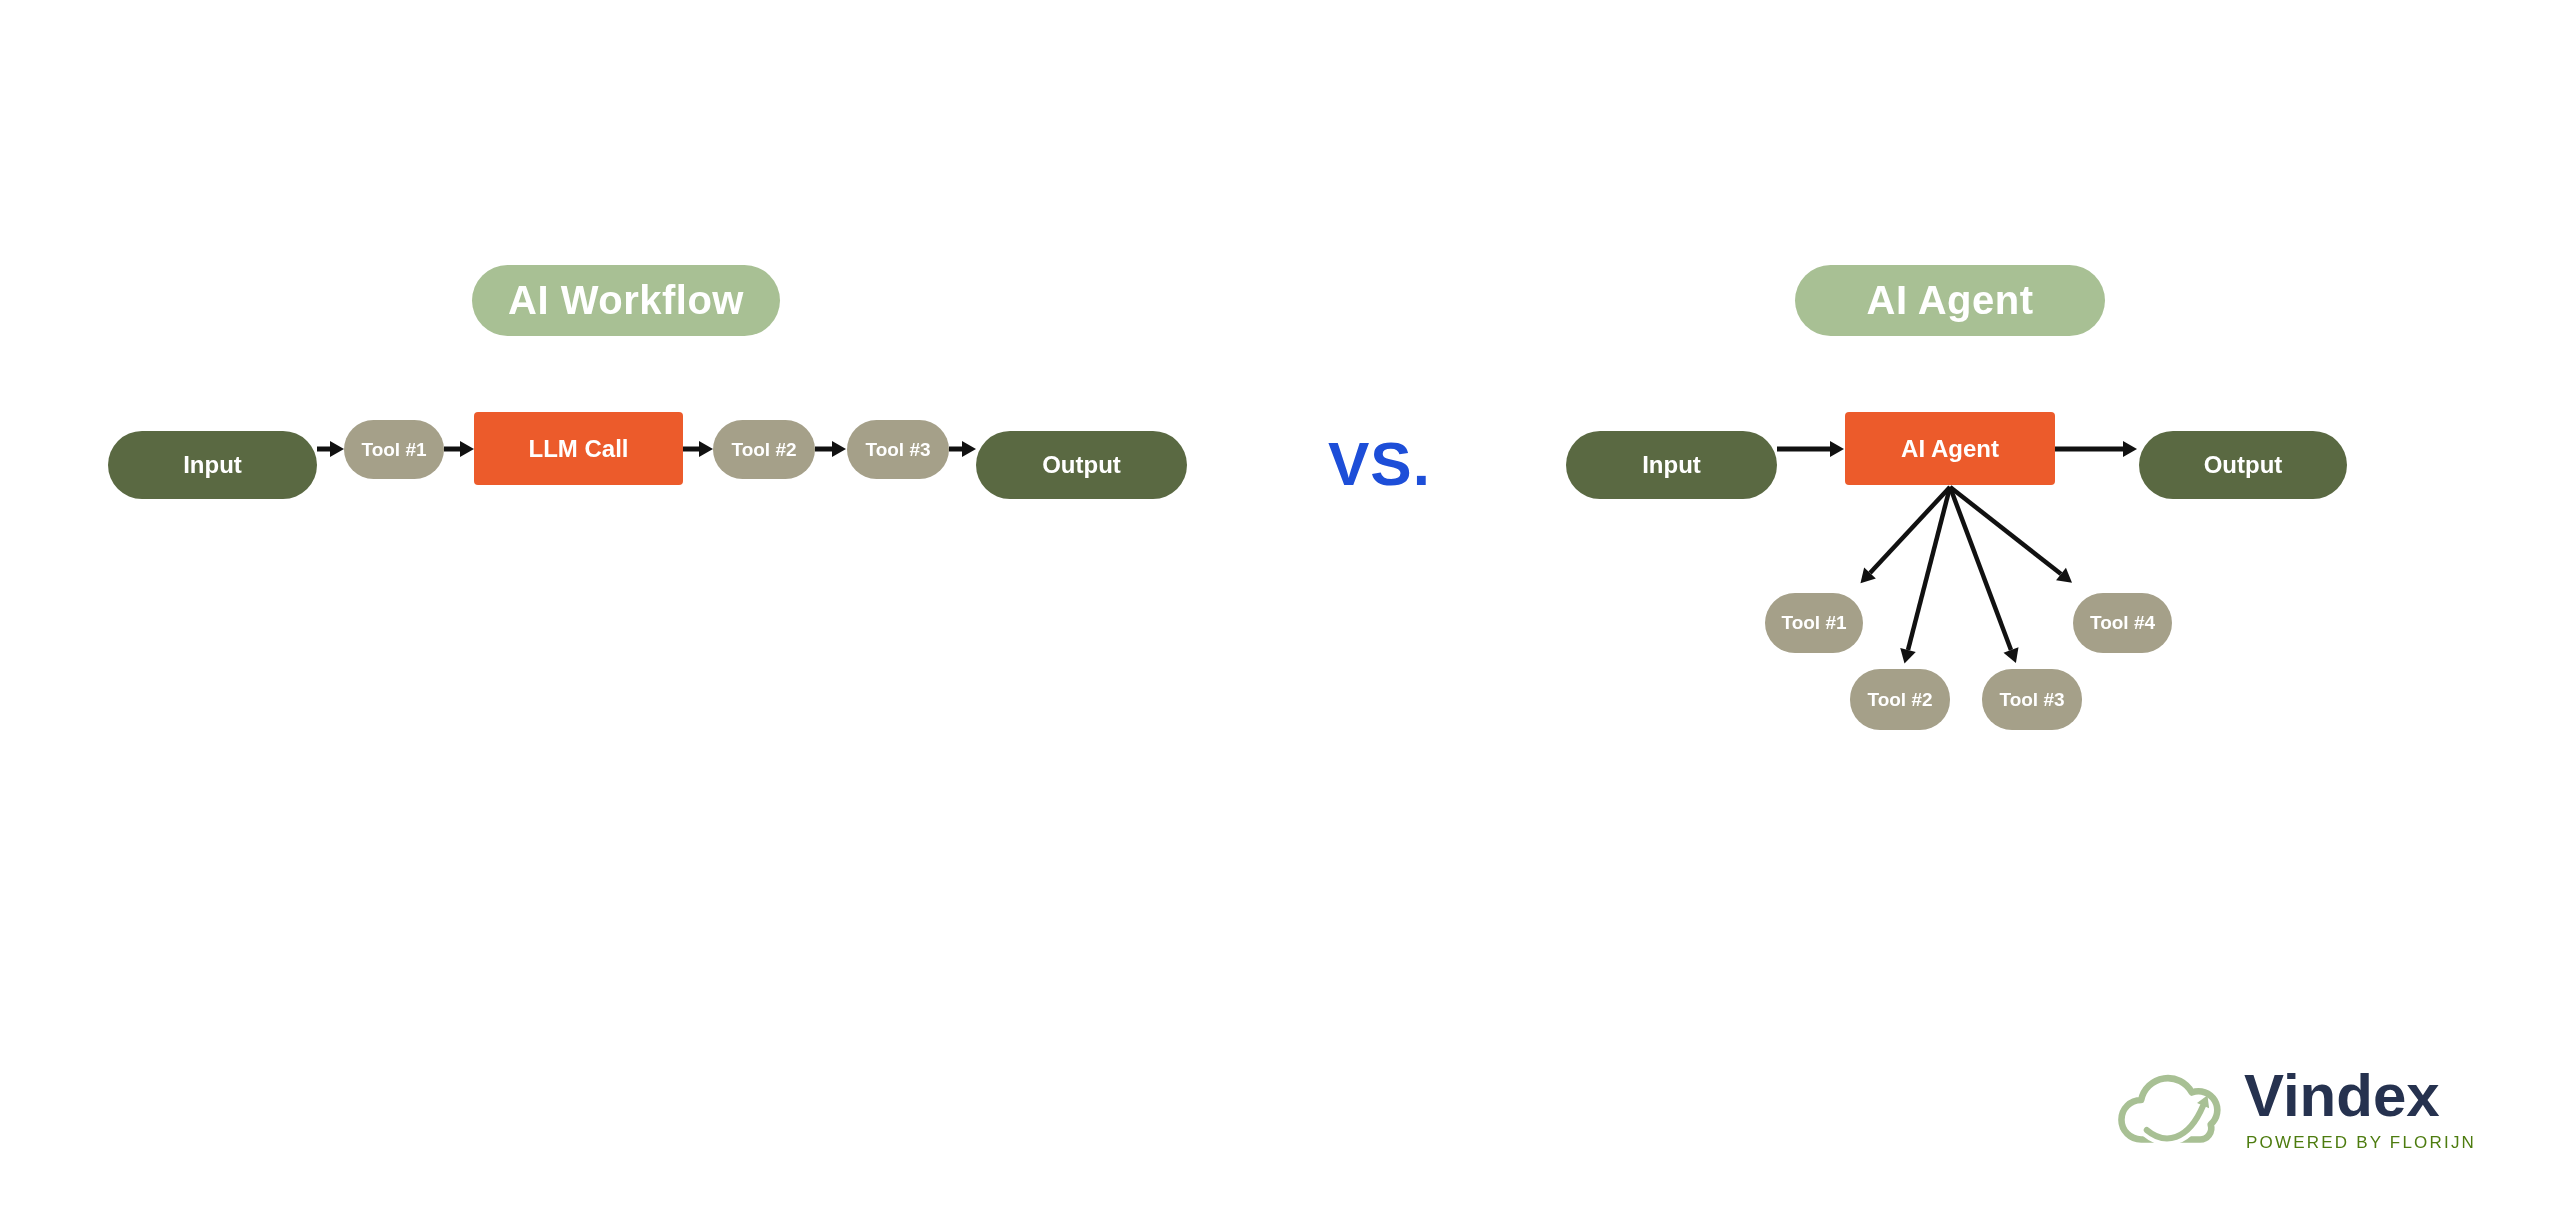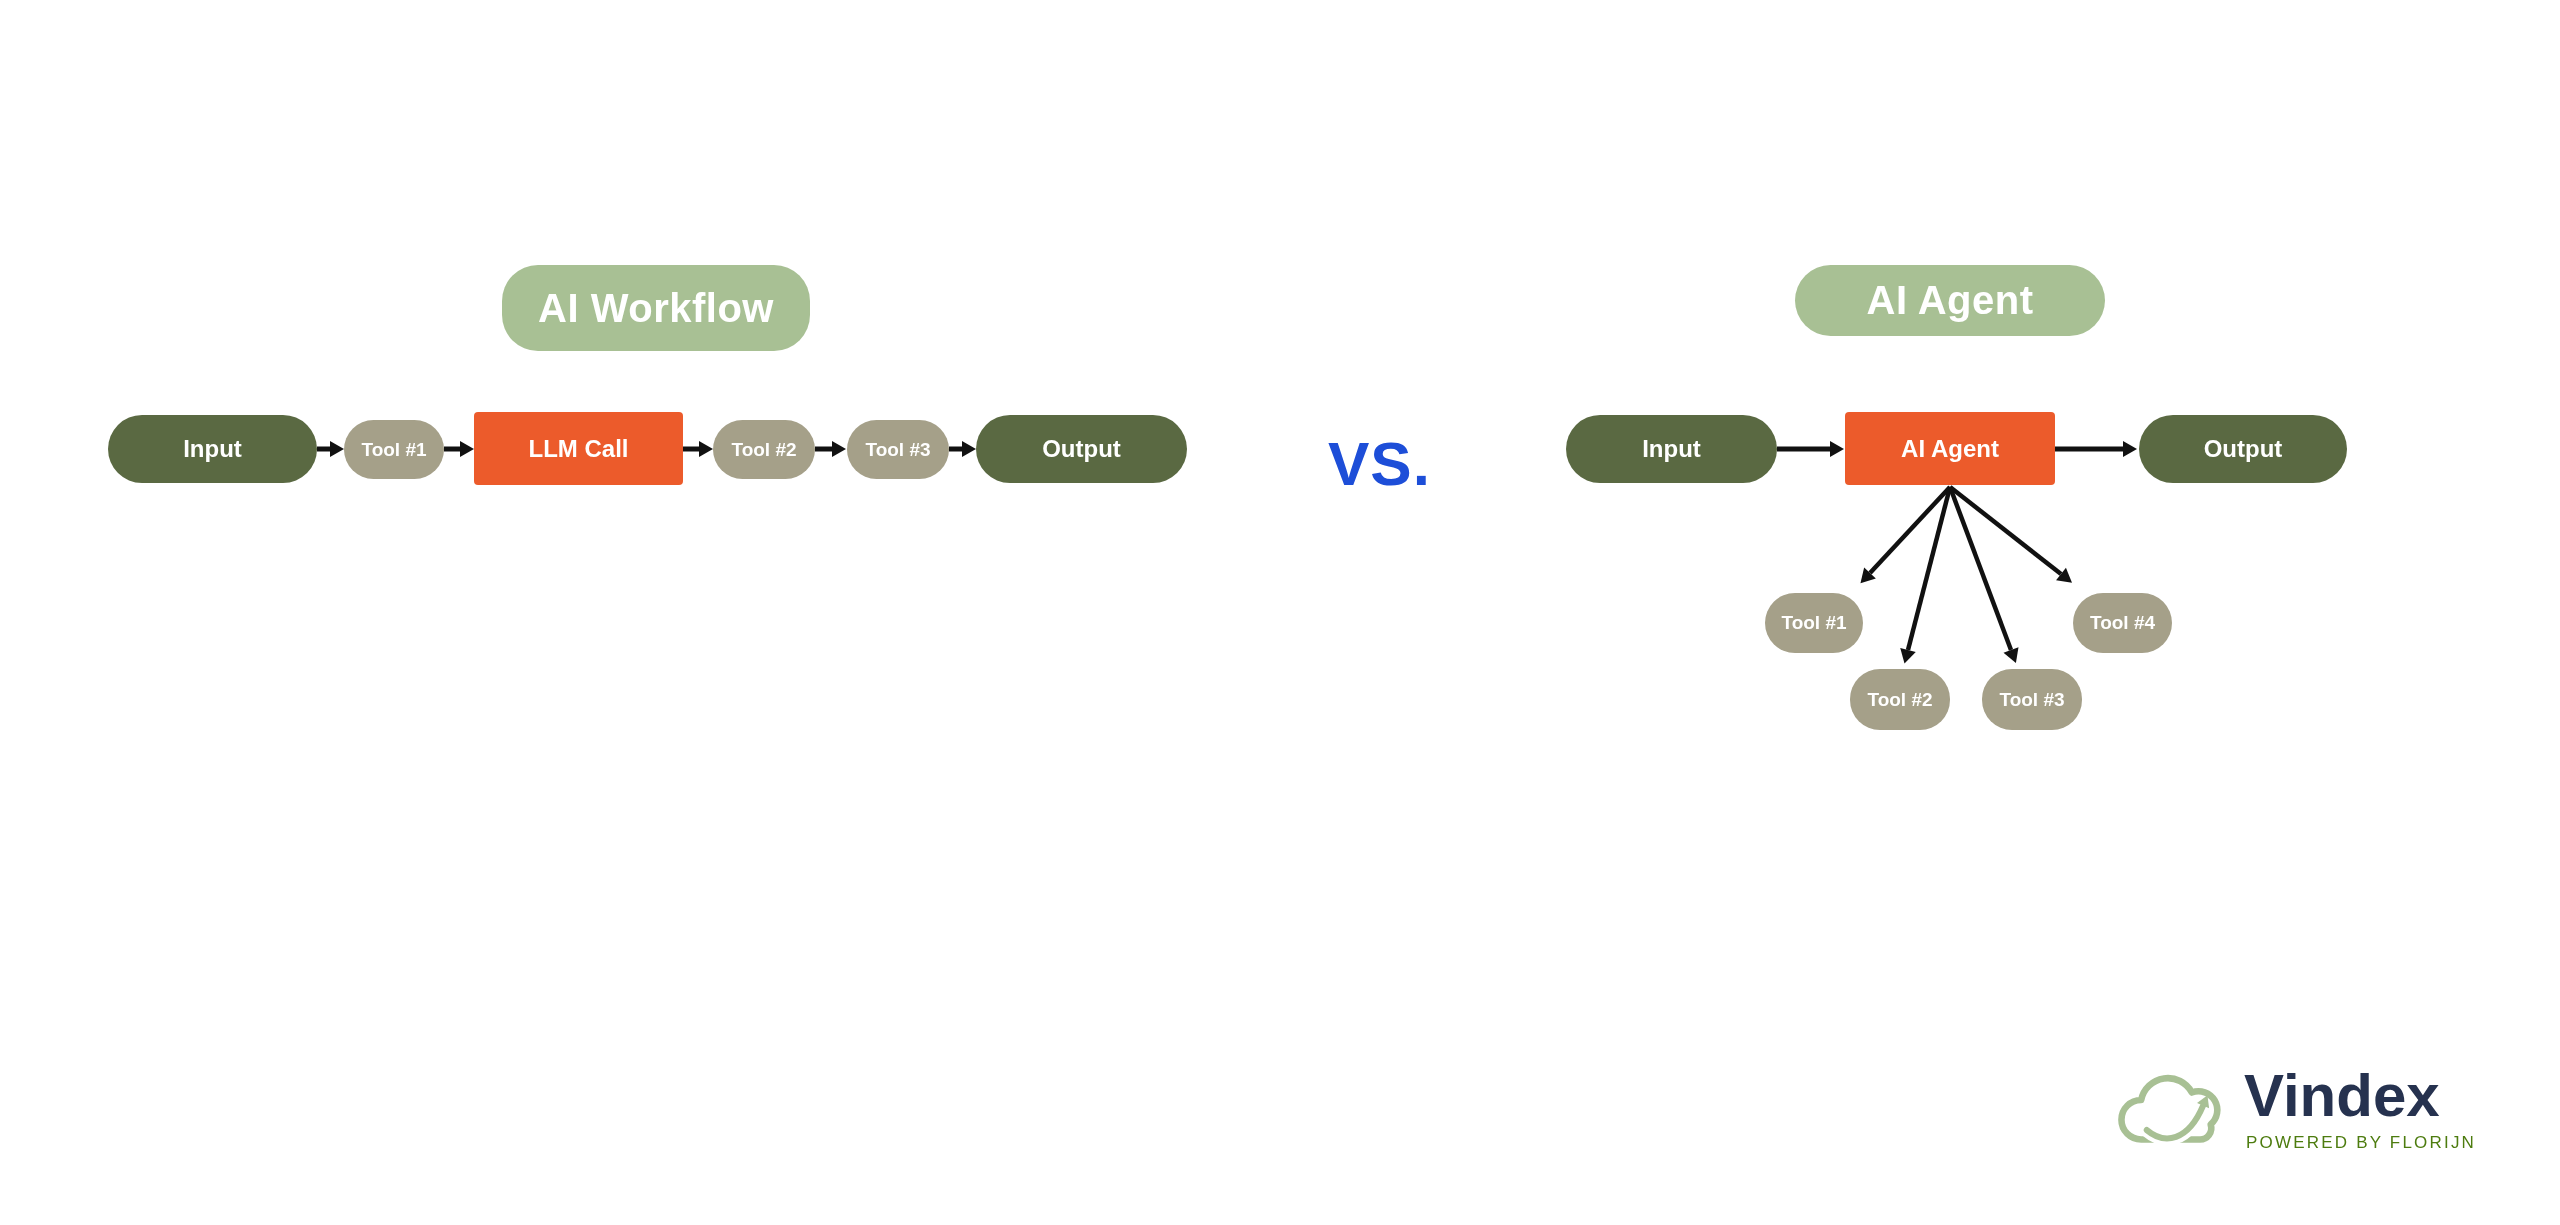--- a/index.html
+++ b/index.html
@@ -36,20 +36,21 @@
     align-items: center;
     justify-content: center;
     color: #ffffff;
     font-weight: 700;
     text-align: center;
   }
   .node-dark {
     background: #5a6942;
     border-radius: 40px;
     font-size: 24px;
+    margin-top: 16px;
   }
   .node-orange {
     background: #ec5b2b;
     border-radius: 4px;
     font-size: 24px;
   }
   .node-tan {
     background: #a5a089;
     border-radius: 30px;
     font-size: 19px;
@@ -109,21 +110,21 @@
 
     <path d="M1777,449 L1830,449" stroke="#111111" stroke-width="5" marker-end="url(#ah)"></path>
     <path d="M2055,449 L2123,449" stroke="#111111" stroke-width="5" marker-end="url(#ah)"></path>
 
     <path d="M1950,487 L1870,573" stroke="#111111" stroke-width="4.5" marker-end="url(#ah)"></path>
     <path d="M1950,487 L1908,650" stroke="#111111" stroke-width="4.5" marker-end="url(#ah)"></path>
     <path d="M1950,487 L2011,650" stroke="#111111" stroke-width="4.5" marker-end="url(#ah)"></path>
     <path d="M1950,487 L2061,574" stroke="#111111" stroke-width="4.5" marker-end="url(#ah)"></path>
   </svg>
 
-  <div class="abs title-badge" style="left:502px; top:265px; width:308px; height:86px;">
+  <div class="abs title-badge" style="left:472px; top:265px; width:308px; height:71px;">
     <span>AI Workflow</span>
   </div>
 
   <div class="abs node node-dark" style="left:108px; top:415px; width:209px; height:68px;">
     <span>Input</span>
   </div>
 
   <div class="abs node node-tan" style="left:344px; top:420px; width:100px; height:59px;">
     <span>Tool #1</span>
   </div>

